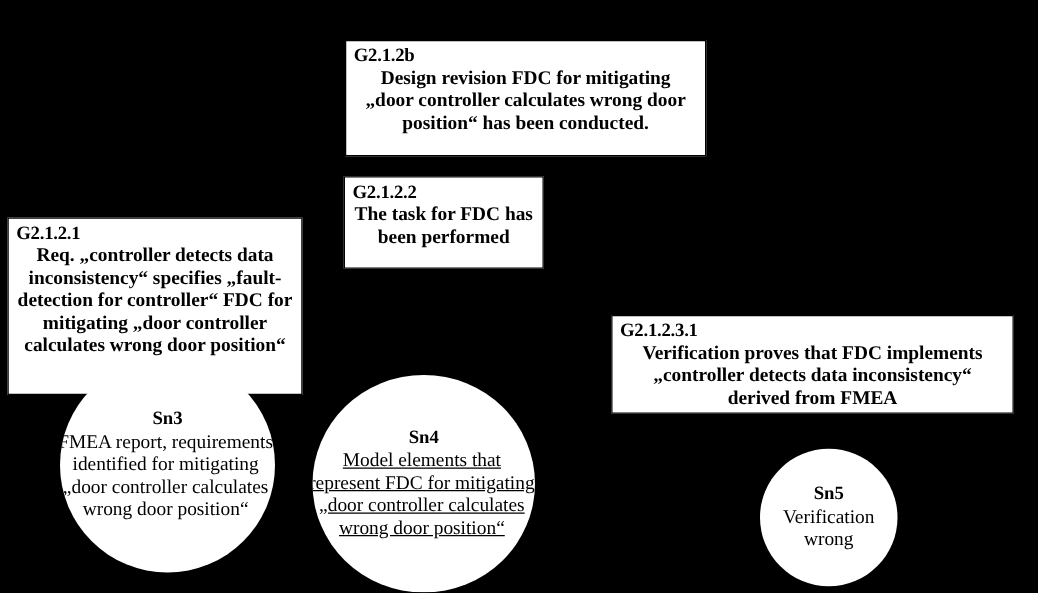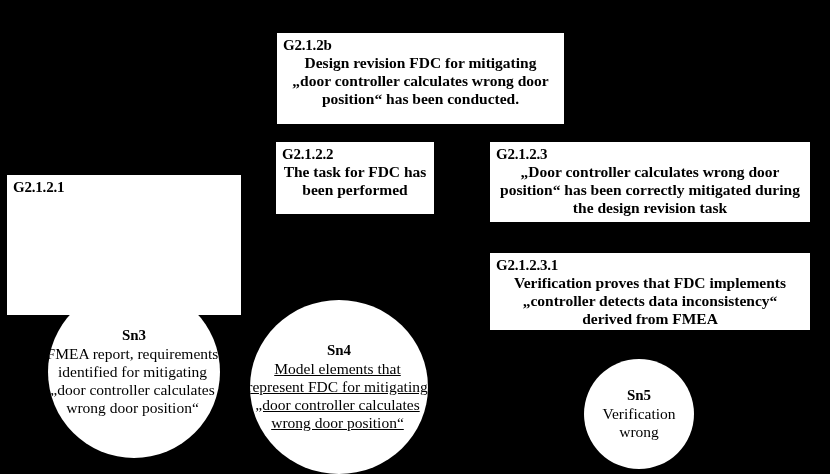--- a/index.html
+++ b/index.html
@@ -67,45 +67,42 @@
 
   #node-g2121   { left: 6px;   top: 133px; width: 236px; height: 142px; margin-top: 41px; }
   #node-g2122   { left: 275px; top: 141px; width: 160px; height: 74px; }
   #node-g2123   { left: 489px; top: 141px; width: 322px; height: 82px; }
   #node-g21231  { left: 489px; top: 252px; width: 322px; height: 79px; }
 
   #node-sn3     { left: 48px;  top: 286px; width: 172px; height: 172px; }
   #node-sn3 .stext { width: 178px; margin-left: -3px; }
   #node-sn4     { left: 250px; top: 300px; width: 178px; height: 174px; }
   #node-sn4 .stext { width: 183px; margin-left: -3px; text-decoration: underline; }
-  #node-sn5     { left: 584px; top: 359px; width: 110px; height: 110px; }
+  #node-sn5     { left: 608px; top: 359px; width: 110px; height: 110px; }
 </style>
 </head>
 <body>
 
 <div id="canvas">
 
   <div class="node goal" id="node-g212b">
     <span class="gid">G2.1.2b</span>
     <span class="gtext">Design revision FDC for mitigating „door controller calculates wrong door position“ has been conducted.</span>
   </div>
 
   <div class="node goal" id="node-g2121">
     <span class="gid">G2.1.2.1</span>
+    <span class="gtext">Req. „controller detects data inconsistency“ specifies „fault-detection for controller“ FDC for mitigating „door controller calculates wrong door position“</span>
   </div>
 
   <div class="node goal" id="node-g2122">
     <span class="gid">G2.1.2.2</span>
     <span class="gtext">The task for FDC has been performed</span>
   </div>
 
-  <div class="node goal" id="node-g2123">
-    <span class="gid">G2.1.2.3</span>
-    <span class="gtext">„Door controller calculates wrong door position“ has been correctly mitigated during the design revision task</span>
-  </div>
 
   <div class="node goal" id="node-g21231">
     <span class="gid">G2.1.2.3.1</span>
     <span class="gtext">Verification proves that FDC  implements „controller detects data inconsistency“ derived from FMEA</span>
   </div>
 
   <div class="node solution" id="node-sn3">
     <span class="sid">Sn3</span>
     <span class="stext">FMEA report, requirements identified for mitigating „door controller calculates wrong door position“</span>
   </div>

